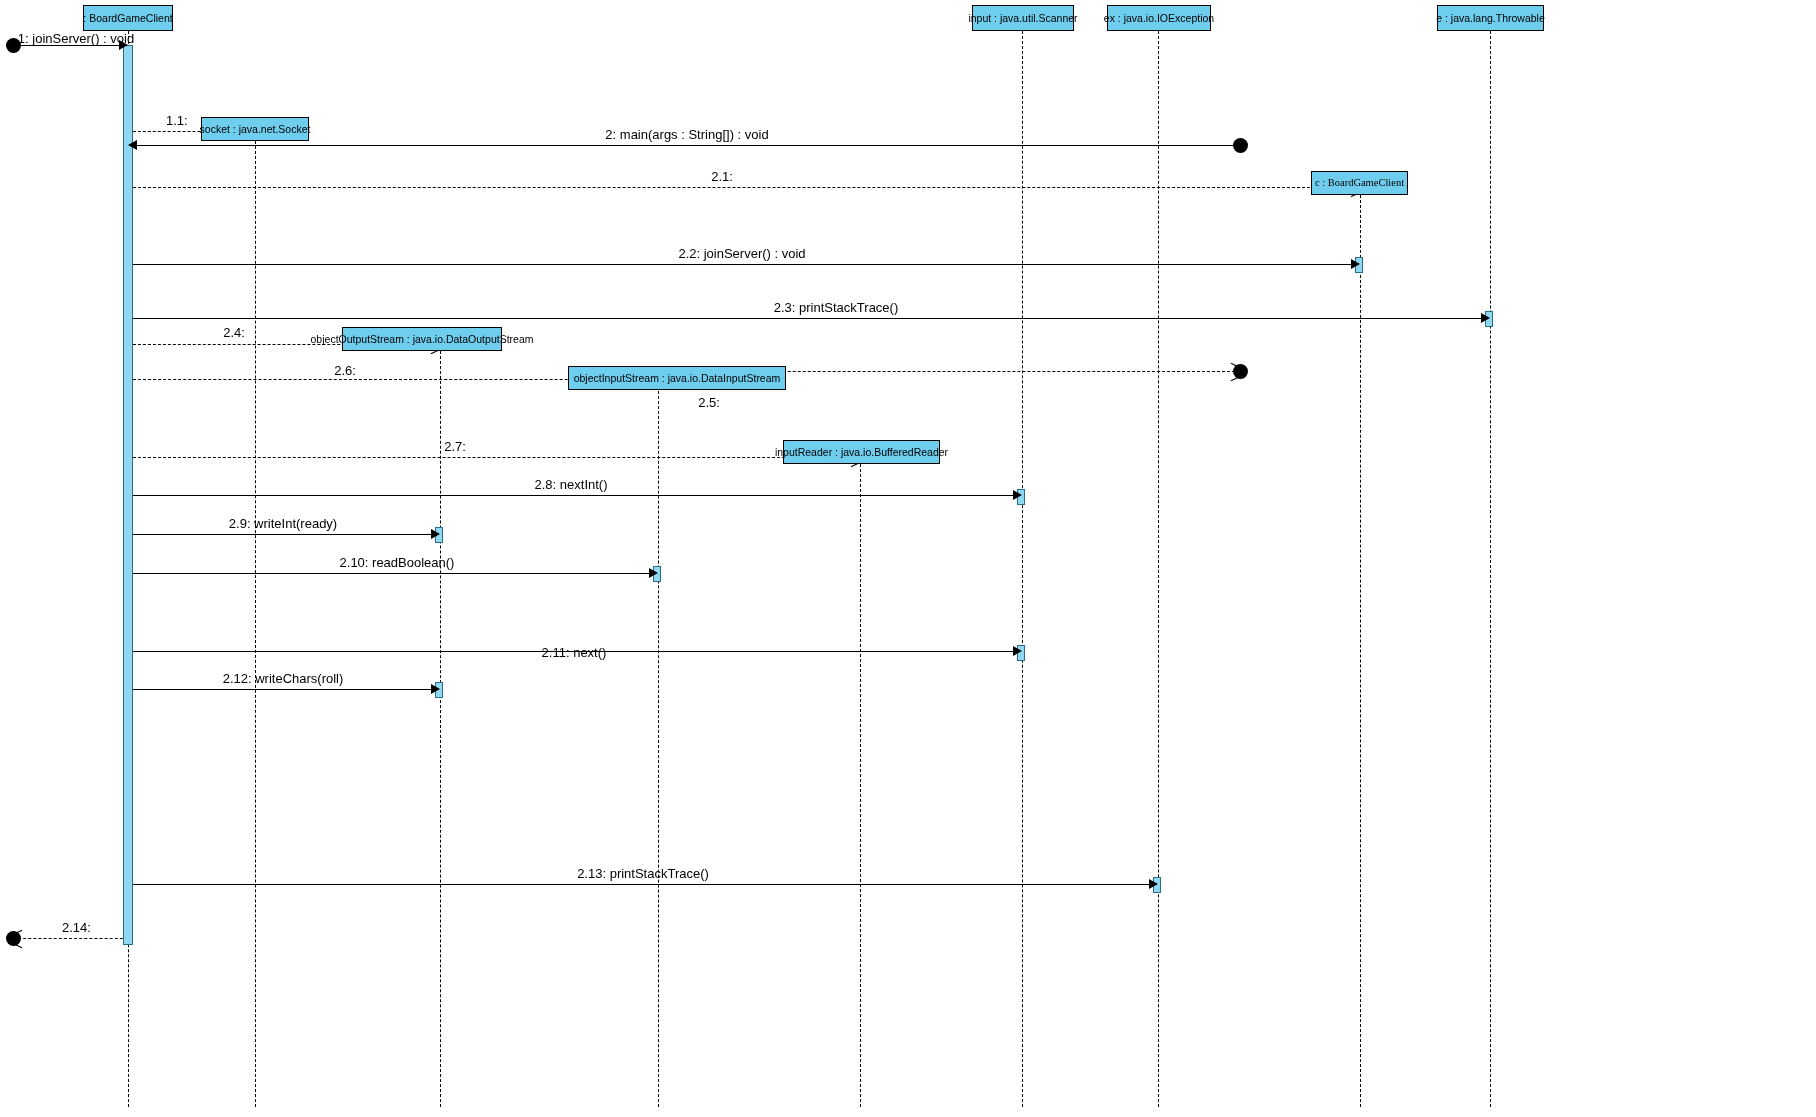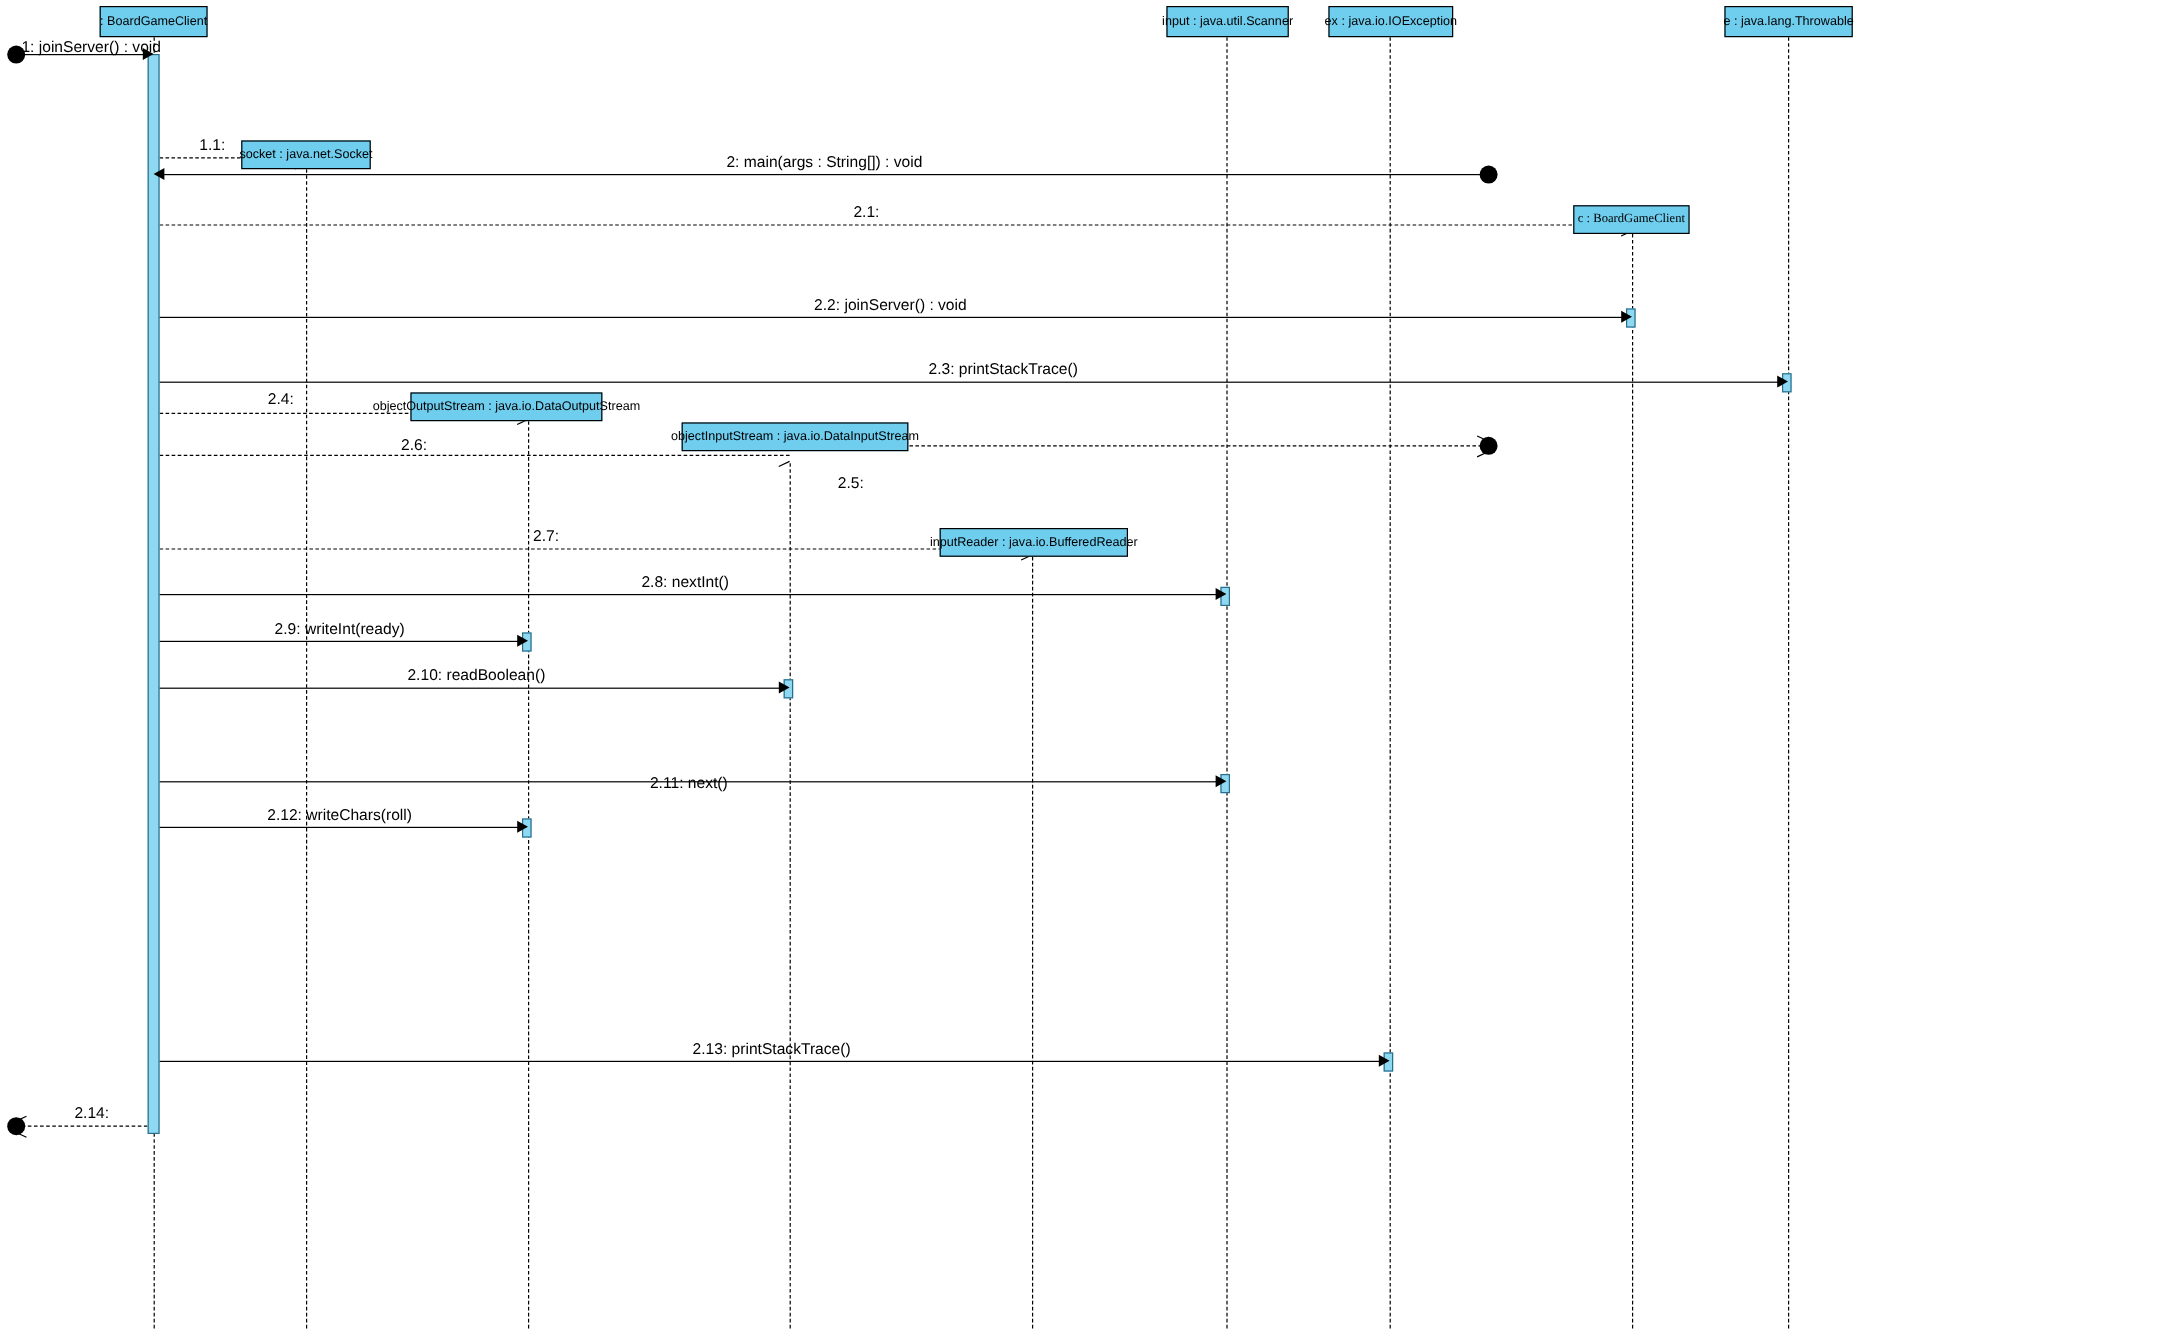--- a/index.html
+++ b/index.html
@@ -175,21 +175,21 @@
   <div id="layer-boxes">
       <div class="obj-box" style="left: 83px; top: 5px; width: 90px; height: 26px;">
         <span>: BoardGameClient</span>
       </div>
       <div class="obj-box" style="left: 201px; top: 117px; width: 108px; height: 24px;">
         <span>socket : java.net.Socket</span>
       </div>
       <div class="obj-box" style="left: 342px; top: 327px; width: 160px; height: 24px;">
         <span>objectOutputStream : java.io.DataOutputStream</span>
       </div>
-      <div class="obj-box" style="left: 568px; top: 352px; width: 189px; height: 24px;">
+      <div class="obj-box" style="left: 568px; top: 366px; width: 218px; height: 24px;">
         <span>objectInputStream : java.io.DataInputStream</span>
       </div>
       <div class="obj-box" style="left: 783px; top: 440px; width: 157px; height: 24px;">
         <span>inputReader : java.io.BufferedReader</span>
       </div>
       <div class="obj-box" style="left: 972px; top: 5px; width: 102px; height: 26px;">
         <span>input : java.util.Scanner</span>
       </div>
       <div class="obj-box" style="left: 1107px; top: 5px; width: 104px; height: 26px;">
         <span>ex : java.io.IOException</span>

